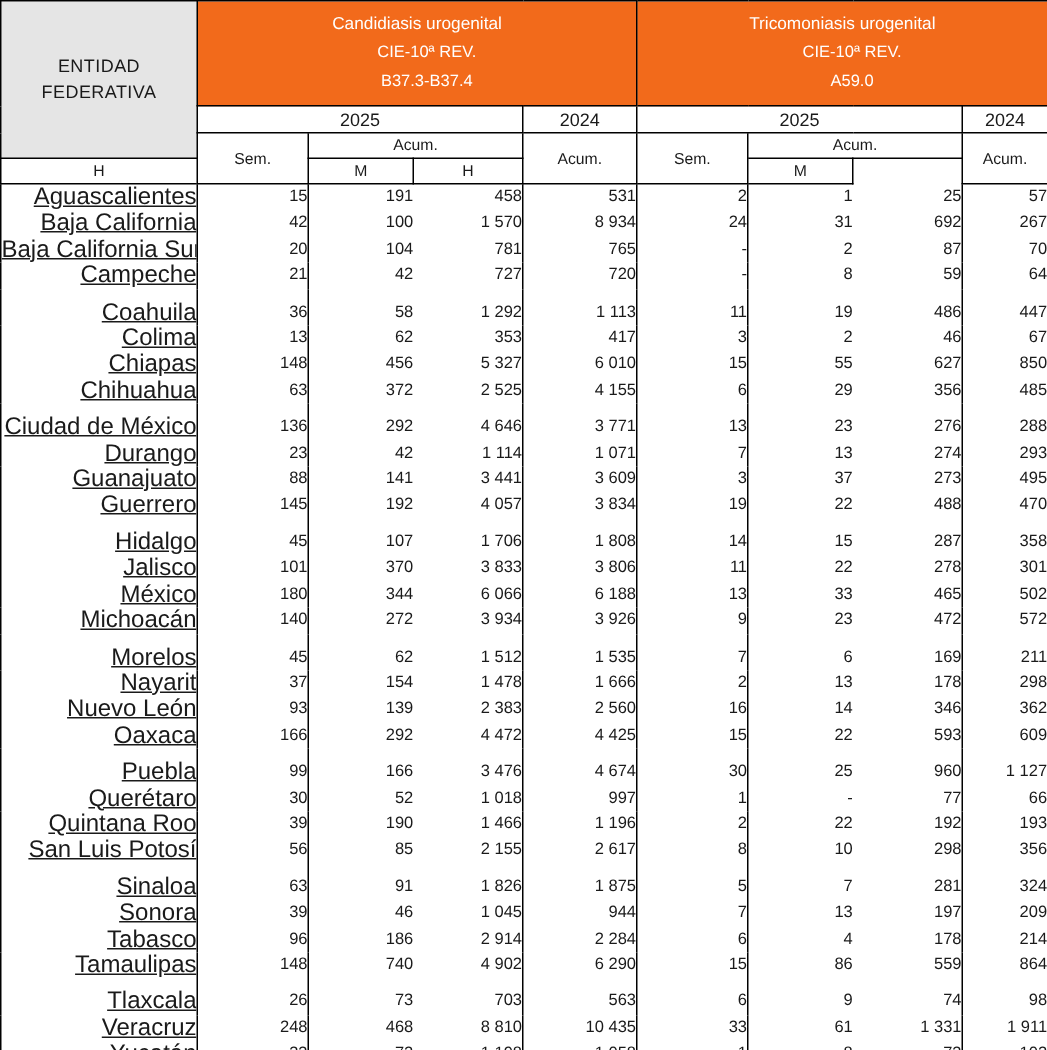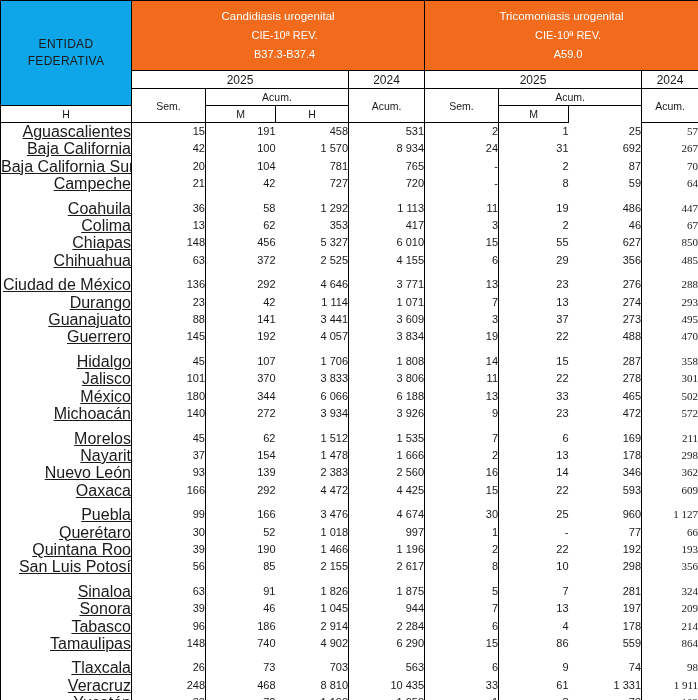--- a/index.html
+++ b/index.html
@@ -35,21 +35,21 @@
   
   .entity-head {
     width: 131px;
     border: 1.5px solid #000;
     text-align: center;
     vertical-align: middle;
     font-weight: bold;
     font-size: 12px;
     line-height: 17px;
     letter-spacing: .3px;
-    background: #0ea5e9;
+    background: #e5e5e5;
     padding: 2px 4px;
     box-sizing: border-box;
   }
   .dis-head {
     background: #F26A1B;
     color: #ffffff;
     font-weight: bold;
     font-size: 11.5px;
     line-height: 19px;
     text-align: center;
@@ -95,21 +95,21 @@
   }
   td.num {
     text-align: right;
     padding-right: 9px;
     font-size: 11px;
     height: 17.4px;
     line-height: 17.4px;
     white-space: nowrap;
   }
   td.sepL { border-left: 1.5px solid #000; }
-  td.endR { border-right: 1.5px solid #000; font-family: Liberation Serif, serif; }
+  td.endR { border-right: 1.5px solid #000; }
 
   tr.gap td { padding-top: 7px; }
 
   
 </style>
 </head>
 <body>
 
 <div id="page">
 

